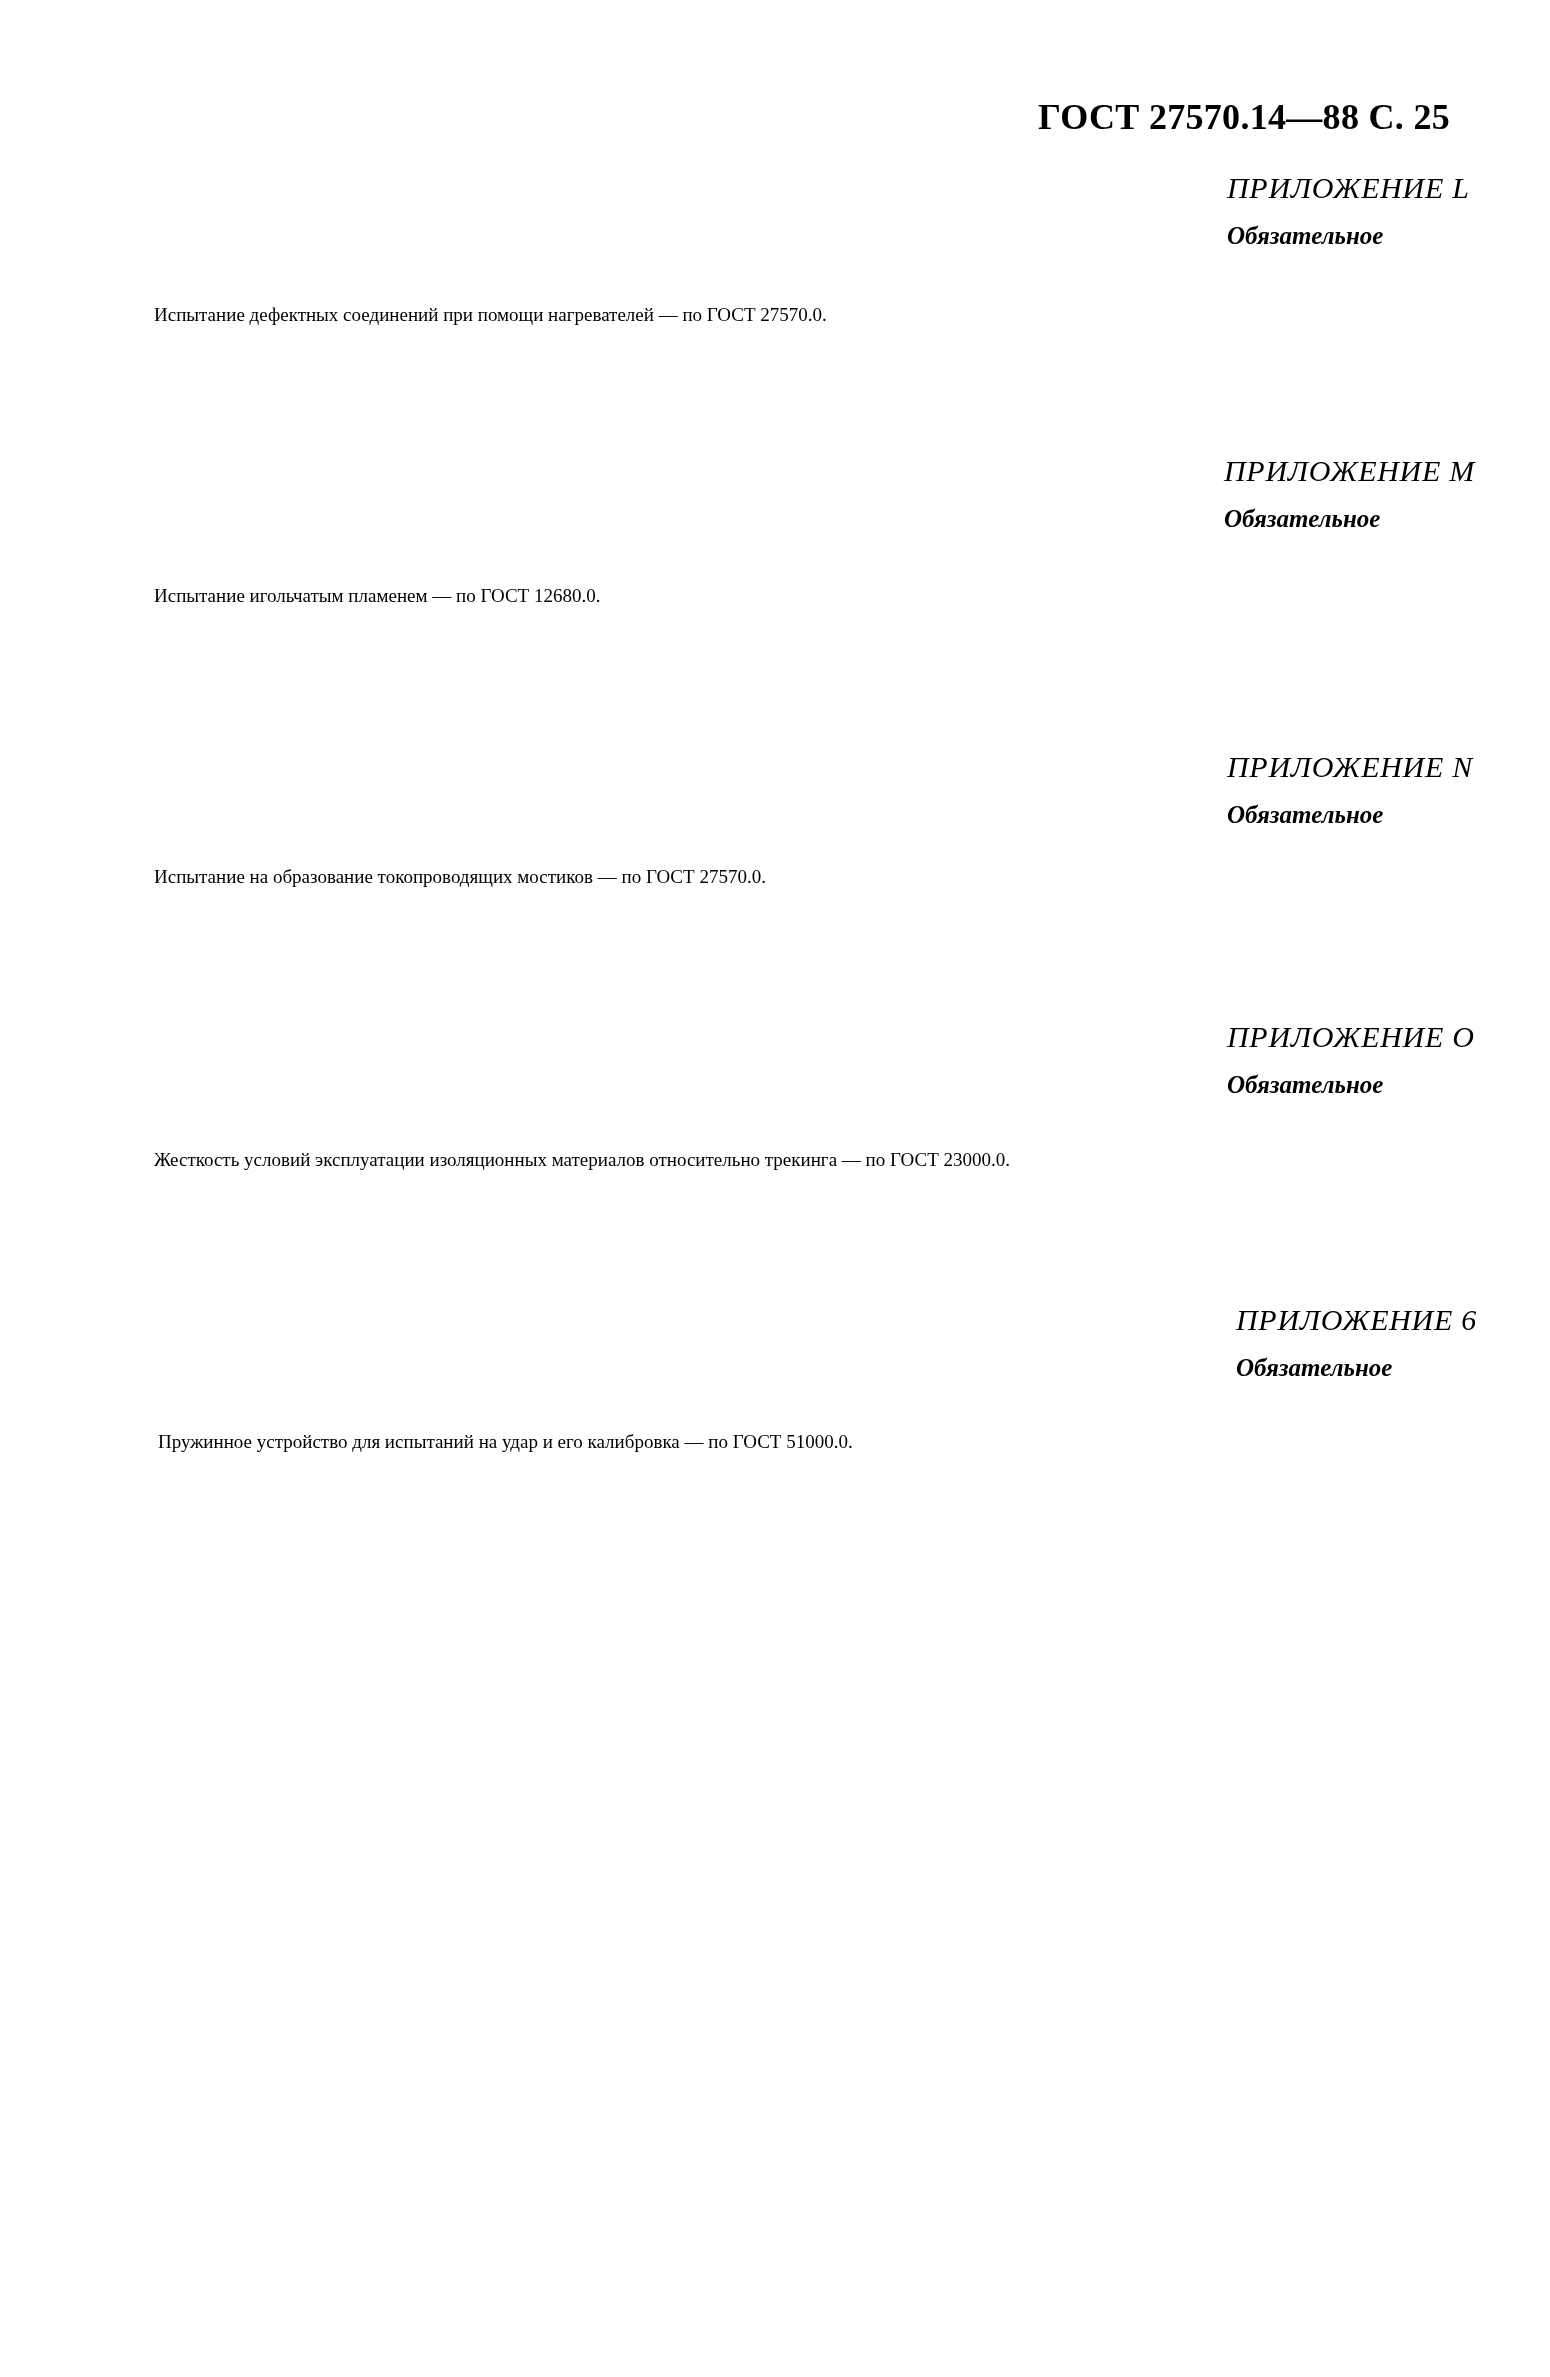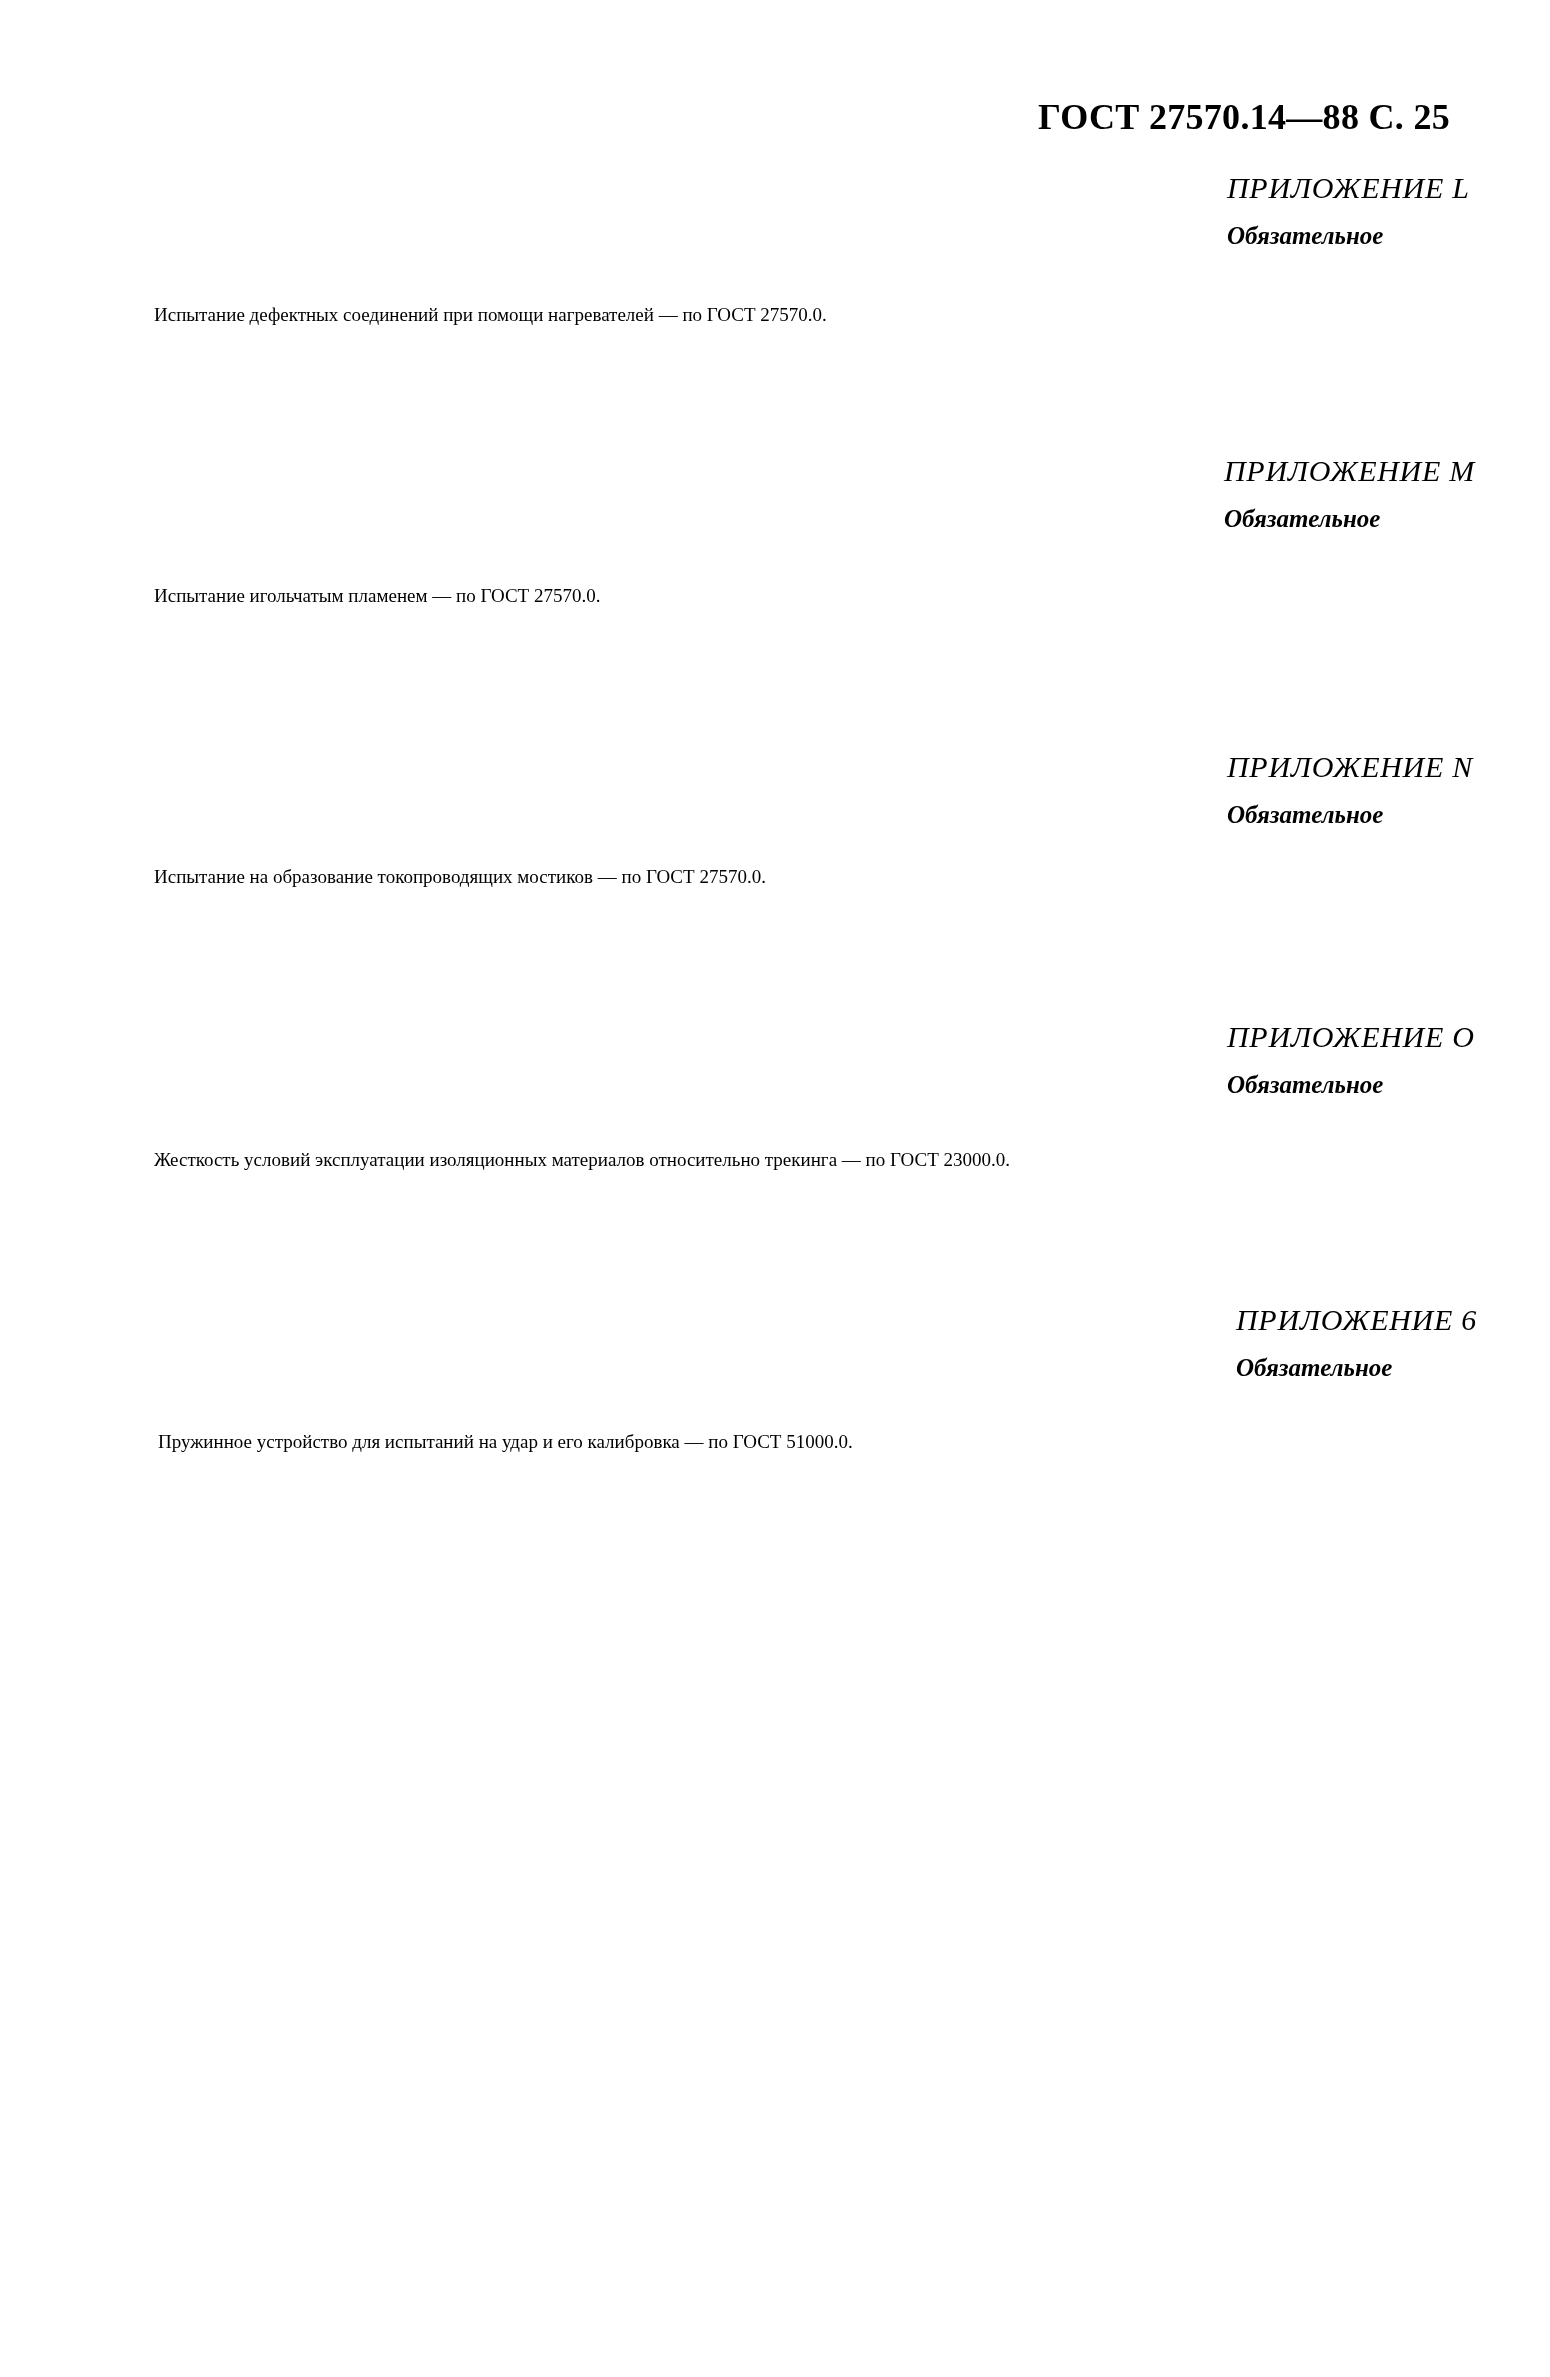--- a/index.html
+++ b/index.html
@@ -79,21 +79,21 @@
       <span class="appendix-status">Обязательное</span>
     </div>
     <div class="appendix-text" style="top:298px;">Испытание дефектных соединений при помощи нагревателей — по ГОСТ 27570.0.</div>
   </div>
 
   <div class="appendix">
     <div class="appendix-heading" style="left:1224px; top:454px;">
       <span class="appendix-title">ПРИЛОЖЕНИЕ М</span>
       <span class="appendix-status">Обязательное</span>
     </div>
-    <div class="appendix-text" style="top:579px;">Испытание игольчатым пламенем — по ГОСТ 27570.0.</div>
+    <div class="appendix-text" style="top:579px;">Испытание игольчатым пламенем — по ГОСТ 12680.0.</div>
   </div>
 
   <div class="appendix">
     <div class="appendix-heading" style="left:1227px; top:750px;">
       <span class="appendix-title">ПРИЛОЖЕНИЕ N</span>
       <span class="appendix-status">Обязательное</span>
     </div>
     <div class="appendix-text" style="top:860px;">Испытание на образование токопроводящих мостиков — по ГОСТ 27570.0.</div>
   </div>
 

